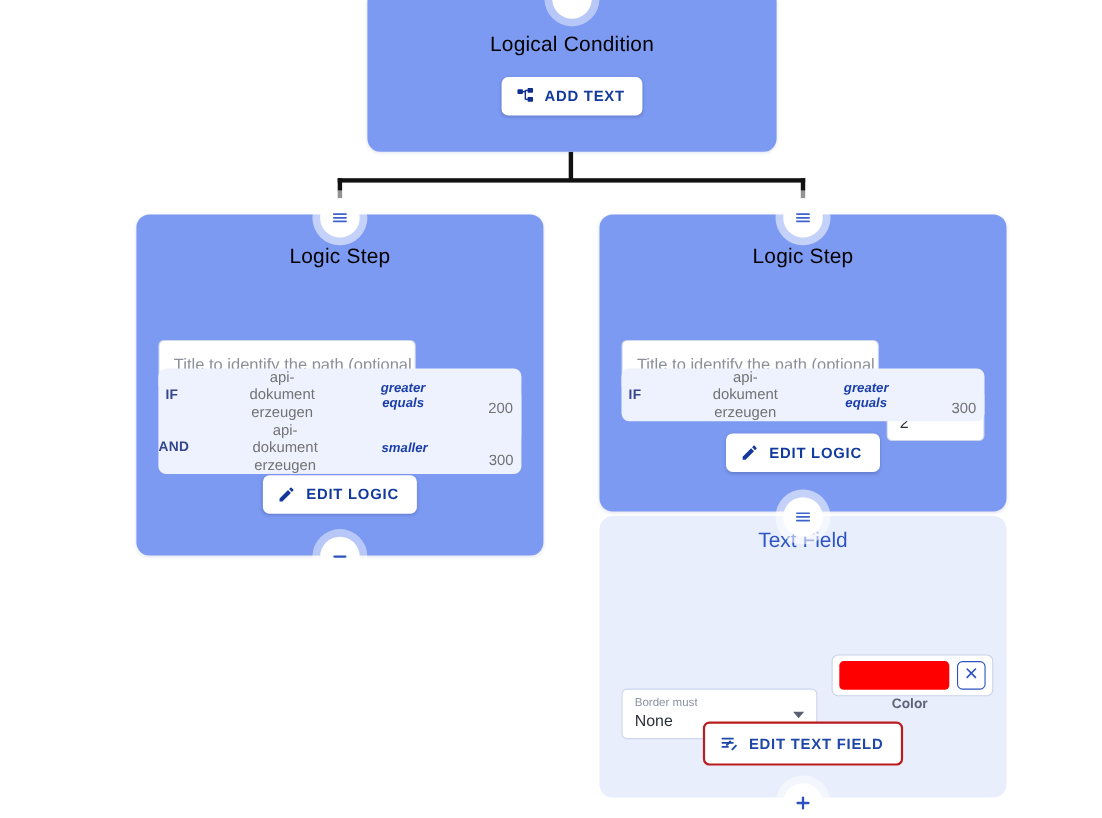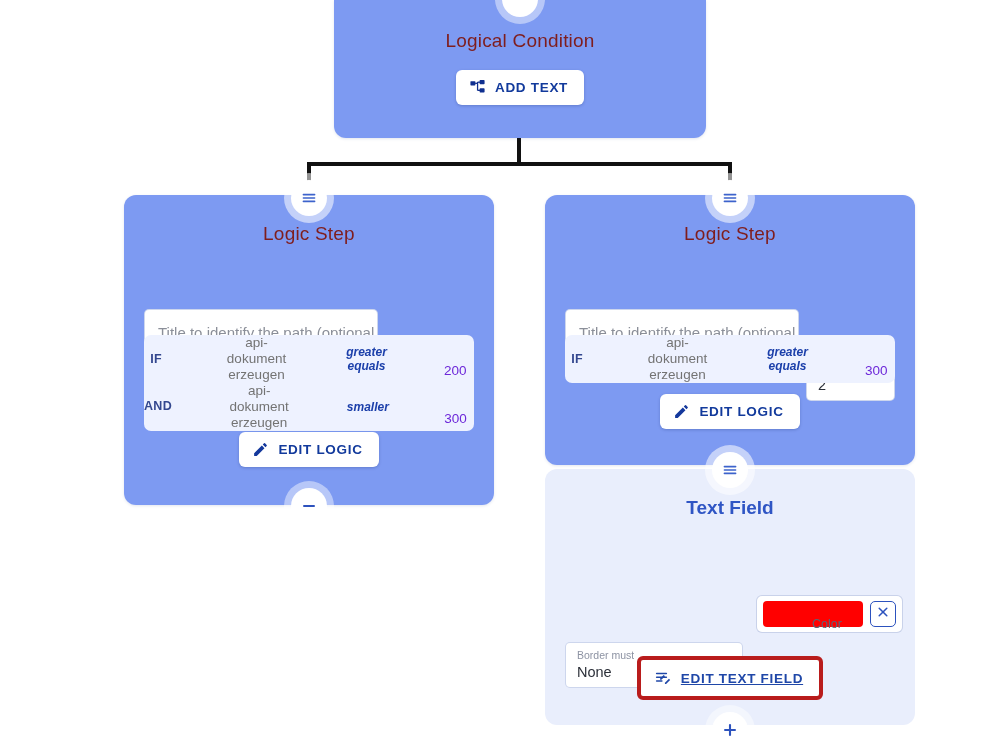--- a/index.html
+++ b/index.html
@@ -15,21 +15,21 @@
 
   
   .card {
     position: absolute;
     background: #7d9af2;
     border-radius: 12px;
     box-shadow: 0 1px 3px rgba(40,60,120,.13);
   }
   .card-title {
     text-align: center;
-    color: #7f1d1d;
+    color: #000000;
     font-size: 19px;
     font-weight: 400;
     letter-spacing: .2px;
   }
 
   
   .handle {
     position: absolute;
     width: 36px; height: 36px;
     border-radius: 50%;
@@ -51,24 +51,23 @@
     color: #123a9c;
     font-family: "Liberation Sans", sans-serif;
     font-size: 13.5px;
     font-weight: 700;
     letter-spacing: .7px;
     cursor: pointer;
     box-shadow: 0 1px 3px rgba(20,40,100,.25);
   }
   .pill.outlined {
     background: #ffffff;
-    border: 4px solid #b91c1c;
+    border: 2px solid #b91c1c;
     box-shadow: none;
     color: #1f47a8;
-    text-decoration: underline;
   }
   .pill svg { display: block; flex: 0 0 auto; }
 
   
   .field {
     position: relative;
     background: #ffffff;
     border-radius: 5px;
     border: 1px solid rgba(200,210,235,.9);
   }
@@ -118,21 +117,21 @@
   .logic-row {
     display: flex;
     align-items: center;
     min-height: 41px;
     gap: 48px;
   }
   .lc { text-align: center; line-height: 1.18; }
   .lc-op   { width: 48px; font-size: 12.5px; font-weight: 700; color: #33478f; letter-spacing: .3px; }
   .lc-name { flex: 1 1 auto; font-size: 13.5px; color: #737373; padding: 0 4px; }
   .lc-cond { width: 86px; font-size: 12px; font-weight: 700; font-style: italic; color: #1b3faa; }
-  .lc-val  { width: 74px; font-size: 13.5px; color: #6d28d9; margin-top: 24px; }
+  .lc-val  { width: 74px; font-size: 13.5px; color: #737373; margin-top: 24px; }
 
   
   .panel-light {
     position: absolute;
     background: #e9eefc;
     border-radius: 12px;
   }
   .panel-title {
     text-align: center;
     color: #2f55c4;
@@ -300,41 +299,41 @@
     <span>
       <svg width="18" height="18" viewBox="0 0 24 24" fill="#3d63cc">
         <rect x="3.5" y="6.4" width="17" height="2.1" rx="1"></rect>
         <rect x="3.5" y="10.9" width="17" height="2.1" rx="1"></rect>
         <rect x="3.5" y="15.4" width="17" height="2.1" rx="1"></rect>
       </svg>
     </span>
   </div>
 
   <div class="panel-light" style="left:545px; top:469px; width:370px; height:256px;">
-    <div class="panel-title" style="margin-top:28px;font-weight:bold;">Text Field</div>
+    <div class="panel-title" style="margin-top:12px;">Text Field</div>
 
 
     <div class="field" style="left:20px; top:123px; width:178px; height:46px;">
       <div class="flabel">Border must</div>
       <div class="fvalue">None</div>
       <span class="caret"></span>
     </div>
 
     <div class="color-wrap" style="left:211px; top:126px;">
       <div class="swatch" style="background:#ff0000;"></div>
       <div class="xbtn">
         <span>
           <svg width="14" height="14" viewBox="0 0 24 24" stroke="#2c52be" stroke-width="2.6" stroke-linecap="round">
             <line x1="5.5" y1="5.5" x2="18.5" y2="18.5"></line>
             <line x1="18.5" y1="5.5" x2="5.5" y2="18.5"></line>
           </svg>
         </span>
       </div>
     </div>
-    <div class="color-caption" style="left:211px; top:148px; width:142px;">Color</div>
+    <div class="color-caption" style="left:211px; top:164px; width:142px;font-weight:bold;">Color</div>
 
     <div style="position:absolute; left:0; top:187px; width:100%; text-align:center;">
       <button class="pill outlined">
         <span>
           <svg width="18" height="18" viewBox="0 0 24 24" fill="#1f47a8">
             <rect x="2.5" y="5" width="15" height="2.1" rx="1"></rect>
             <rect x="2.5" y="10" width="15" height="2.1" rx="1"></rect>
             <rect x="2.5" y="15" width="9" height="2.1" rx="1"></rect>
             <path d="M20.9 11.6l-6.2 6.2v2.3h2.3l6.2-6.2-2.3-2.3z" transform="translate(-3.4,-1.2) scale(0.78)"></path>
             <path d="M14.6 18.4l5.3-5.3 1.6 1.6-5.3 5.3h-1.6z"></path>

